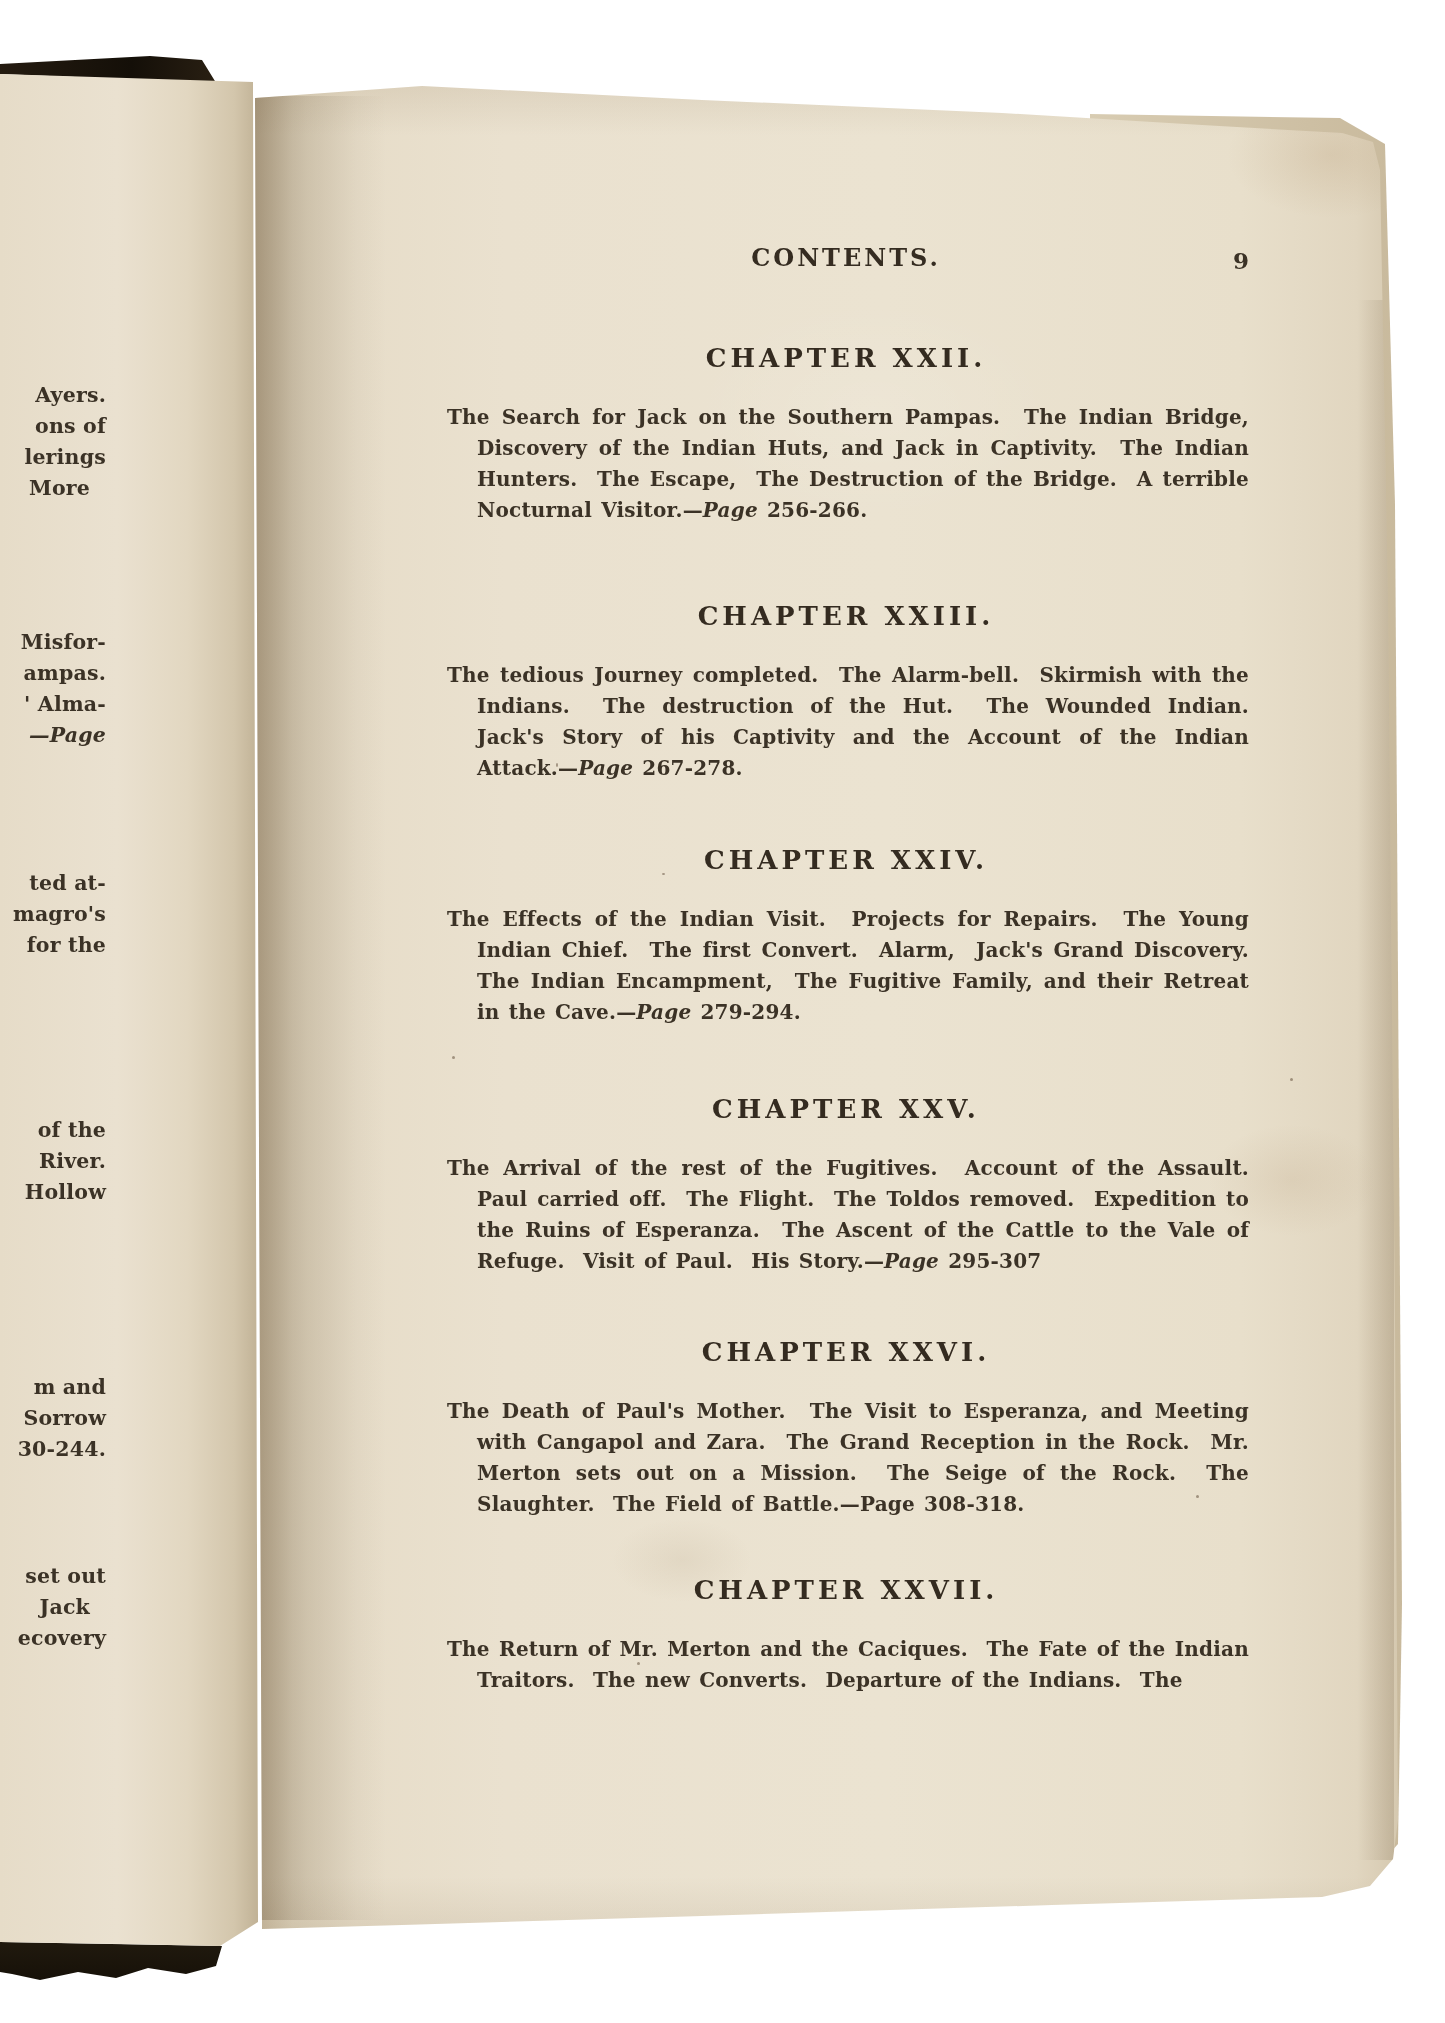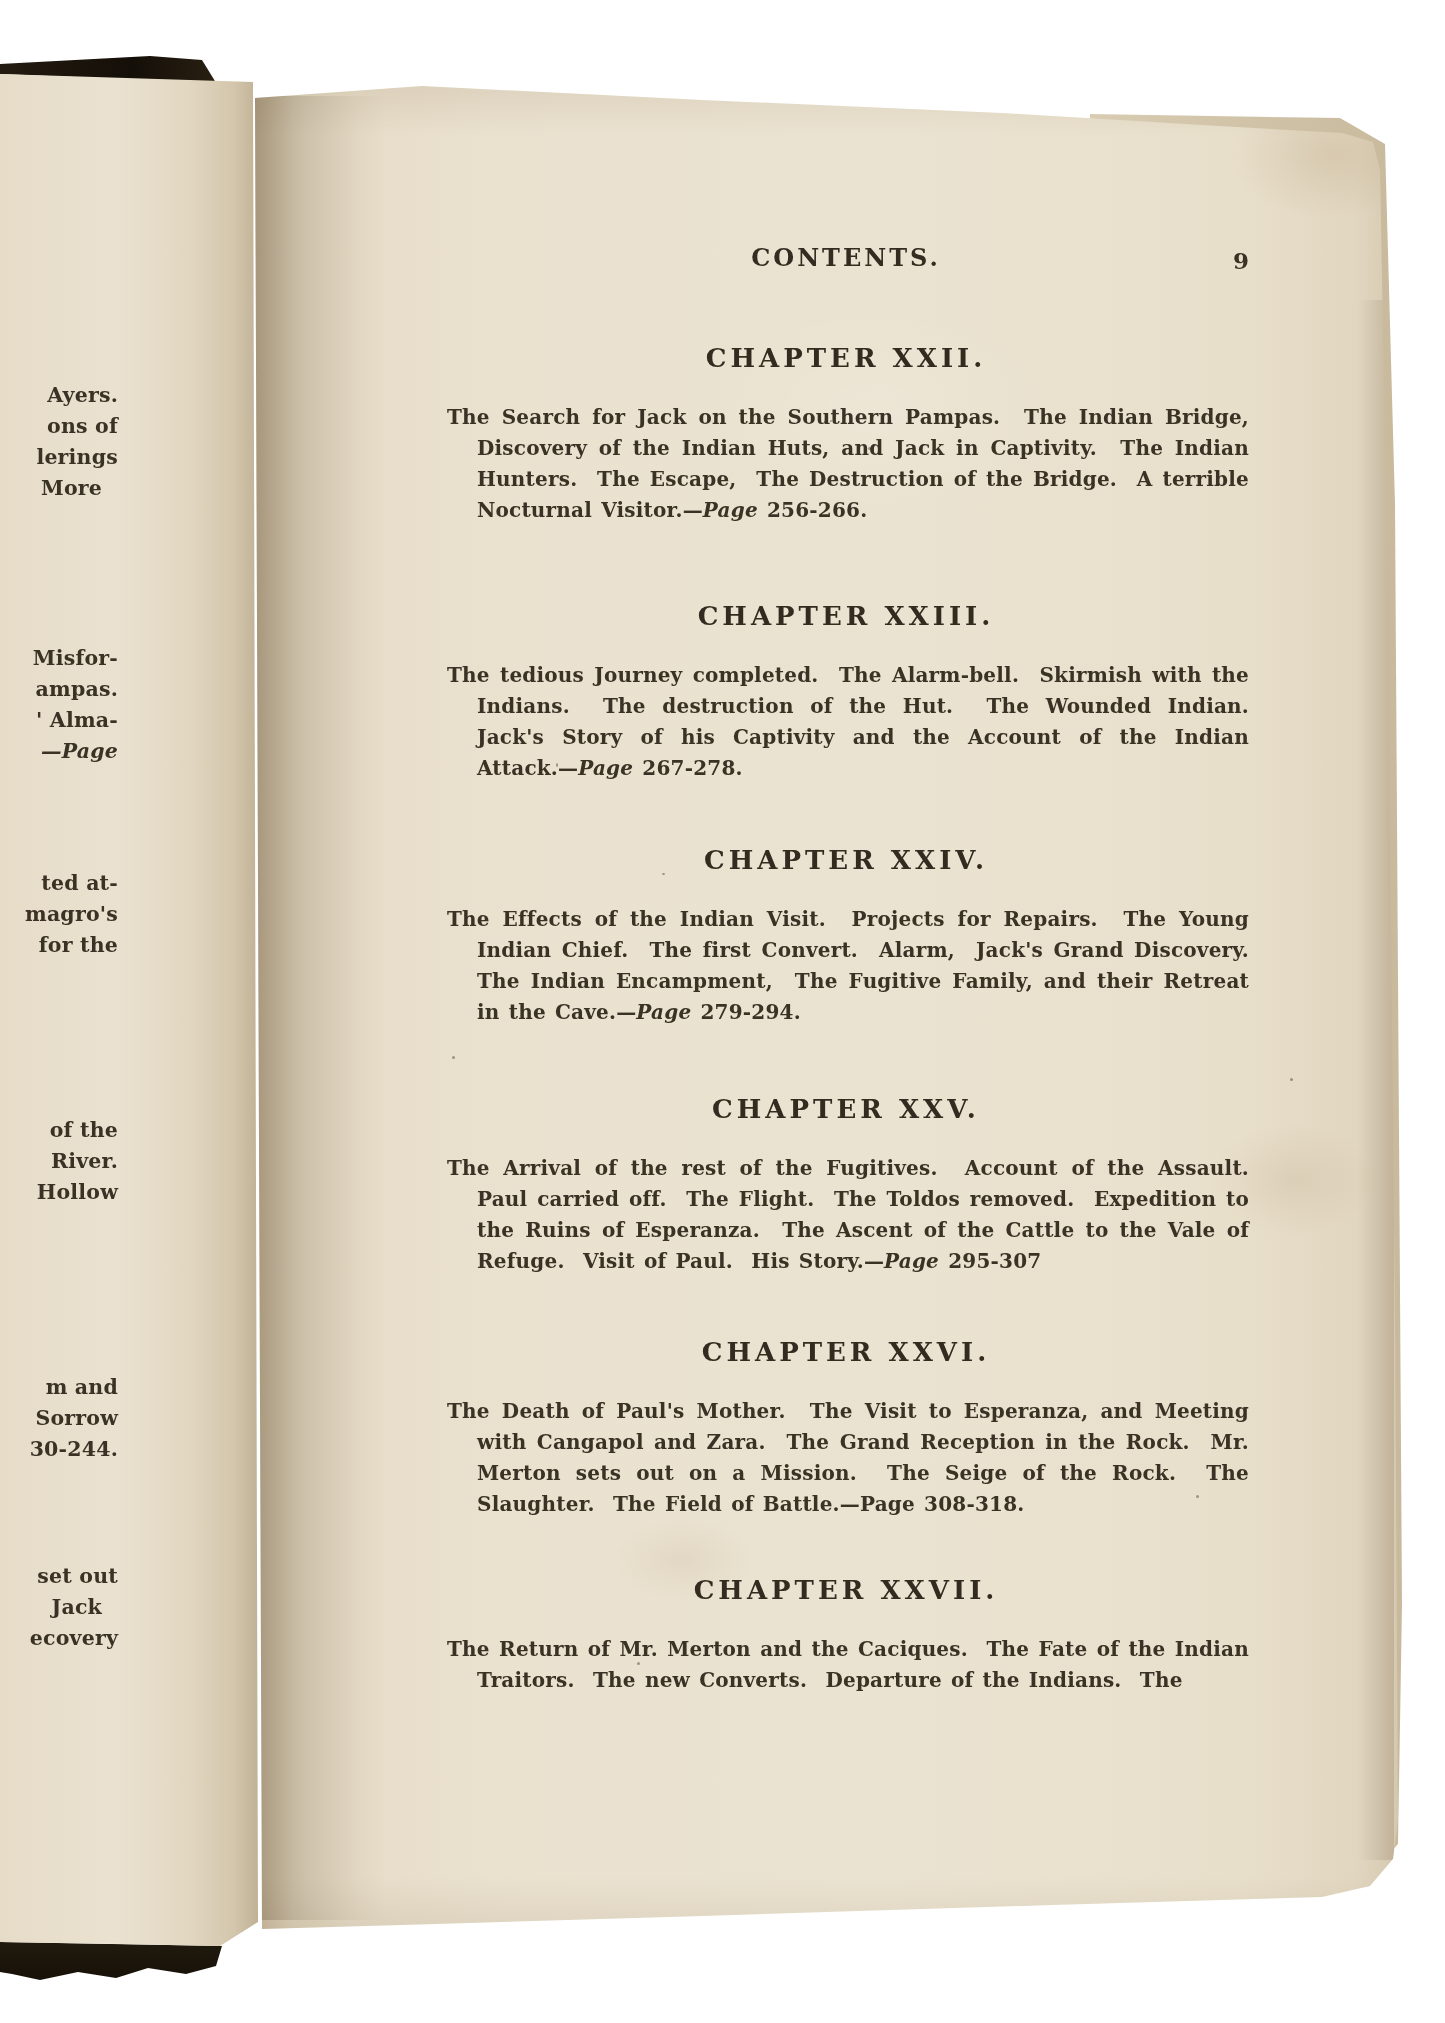--- a/index.html
+++ b/index.html
@@ -85,23 +85,22 @@
     white-space:pre-wrap;
   }
   .pgw{font-style:italic;}
   .pgw.roman{font-style:normal;}
 
   
   .frag{
     position:absolute;left:0;width:106px;text-align:right;
     font-size:20.5px;line-height:31px;font-weight:bold;color:#3b3226;
     letter-spacing:0.2px;
-    margin-left:12px;
   }
-  .frag-1{top:380px}.frag-2{top:643px}.frag-3{top:868px}
+  .frag-1{top:380px}.frag-2{top:627px}.frag-3{top:868px}
   .frag-4{top:1115px}.frag-5{top:1372px}.frag-6{top:1561px}
   .frag .inset{padding-right:16px;}
   .frag .ital{font-style:italic;padding-left:20px;}
 
   
   .speck{position:absolute;border-radius:50%;background:rgba(70,52,30,0.45);}
 </style>
 </head>
 <body>
 

